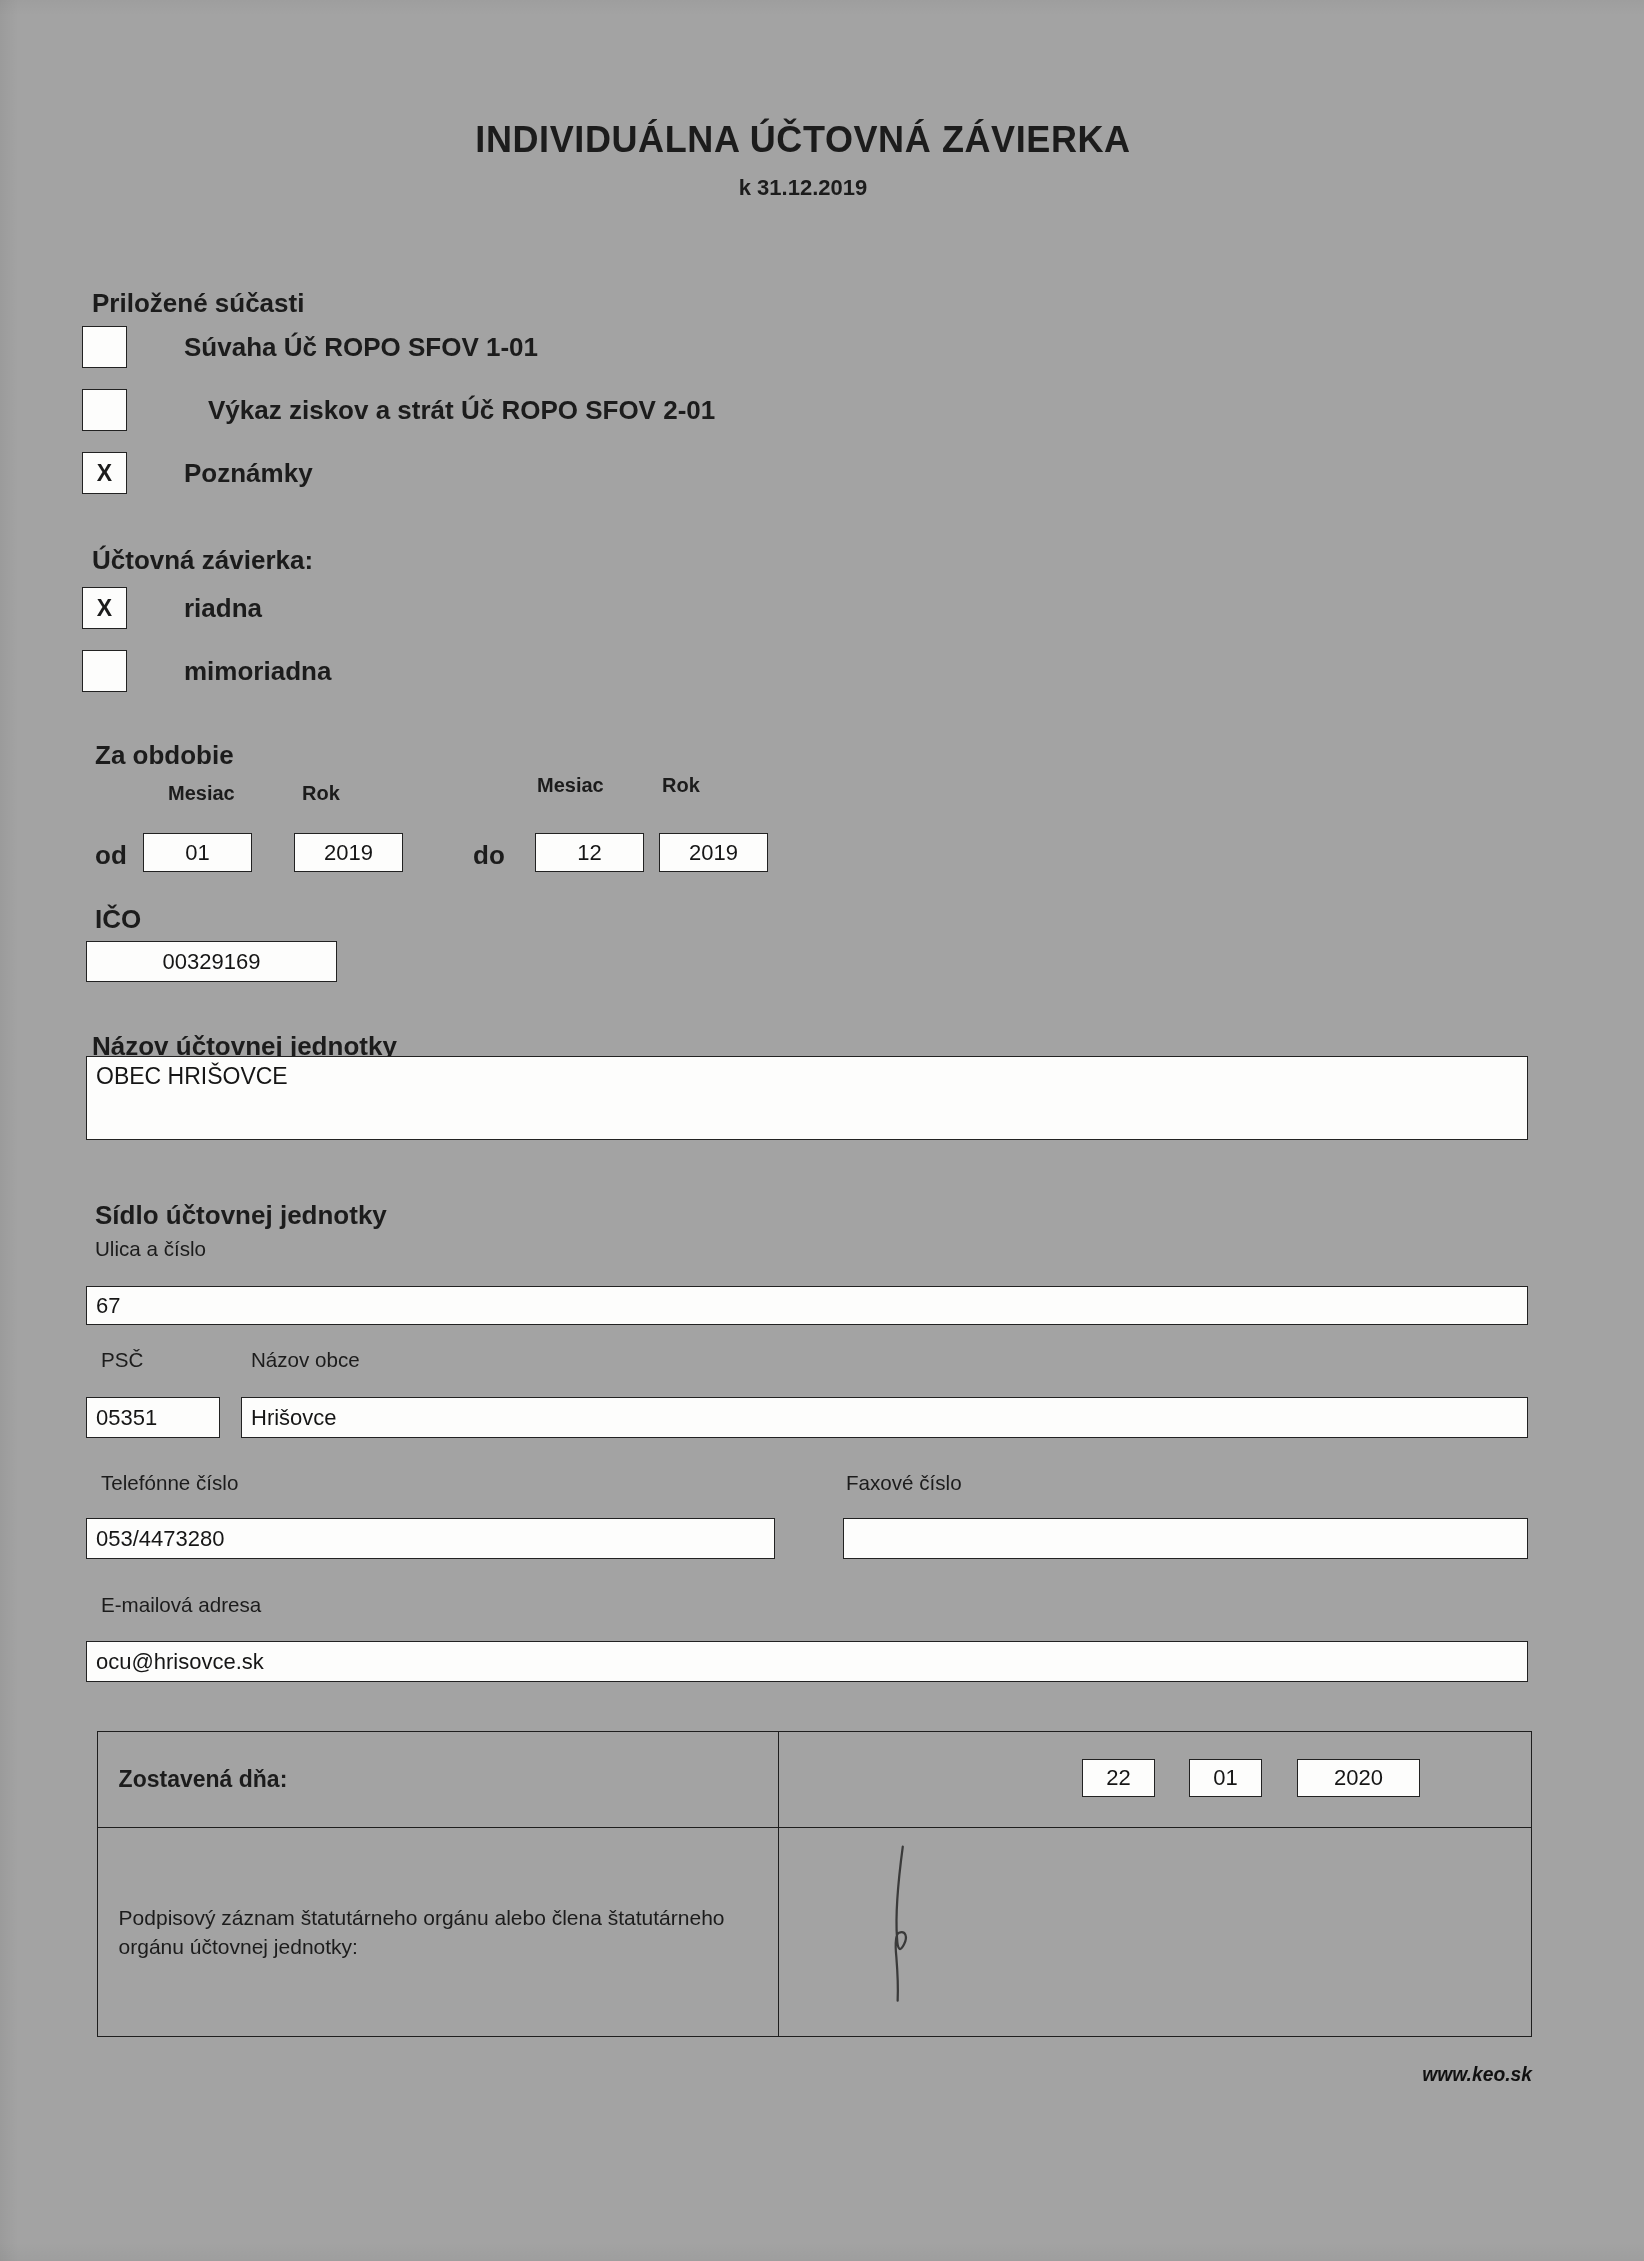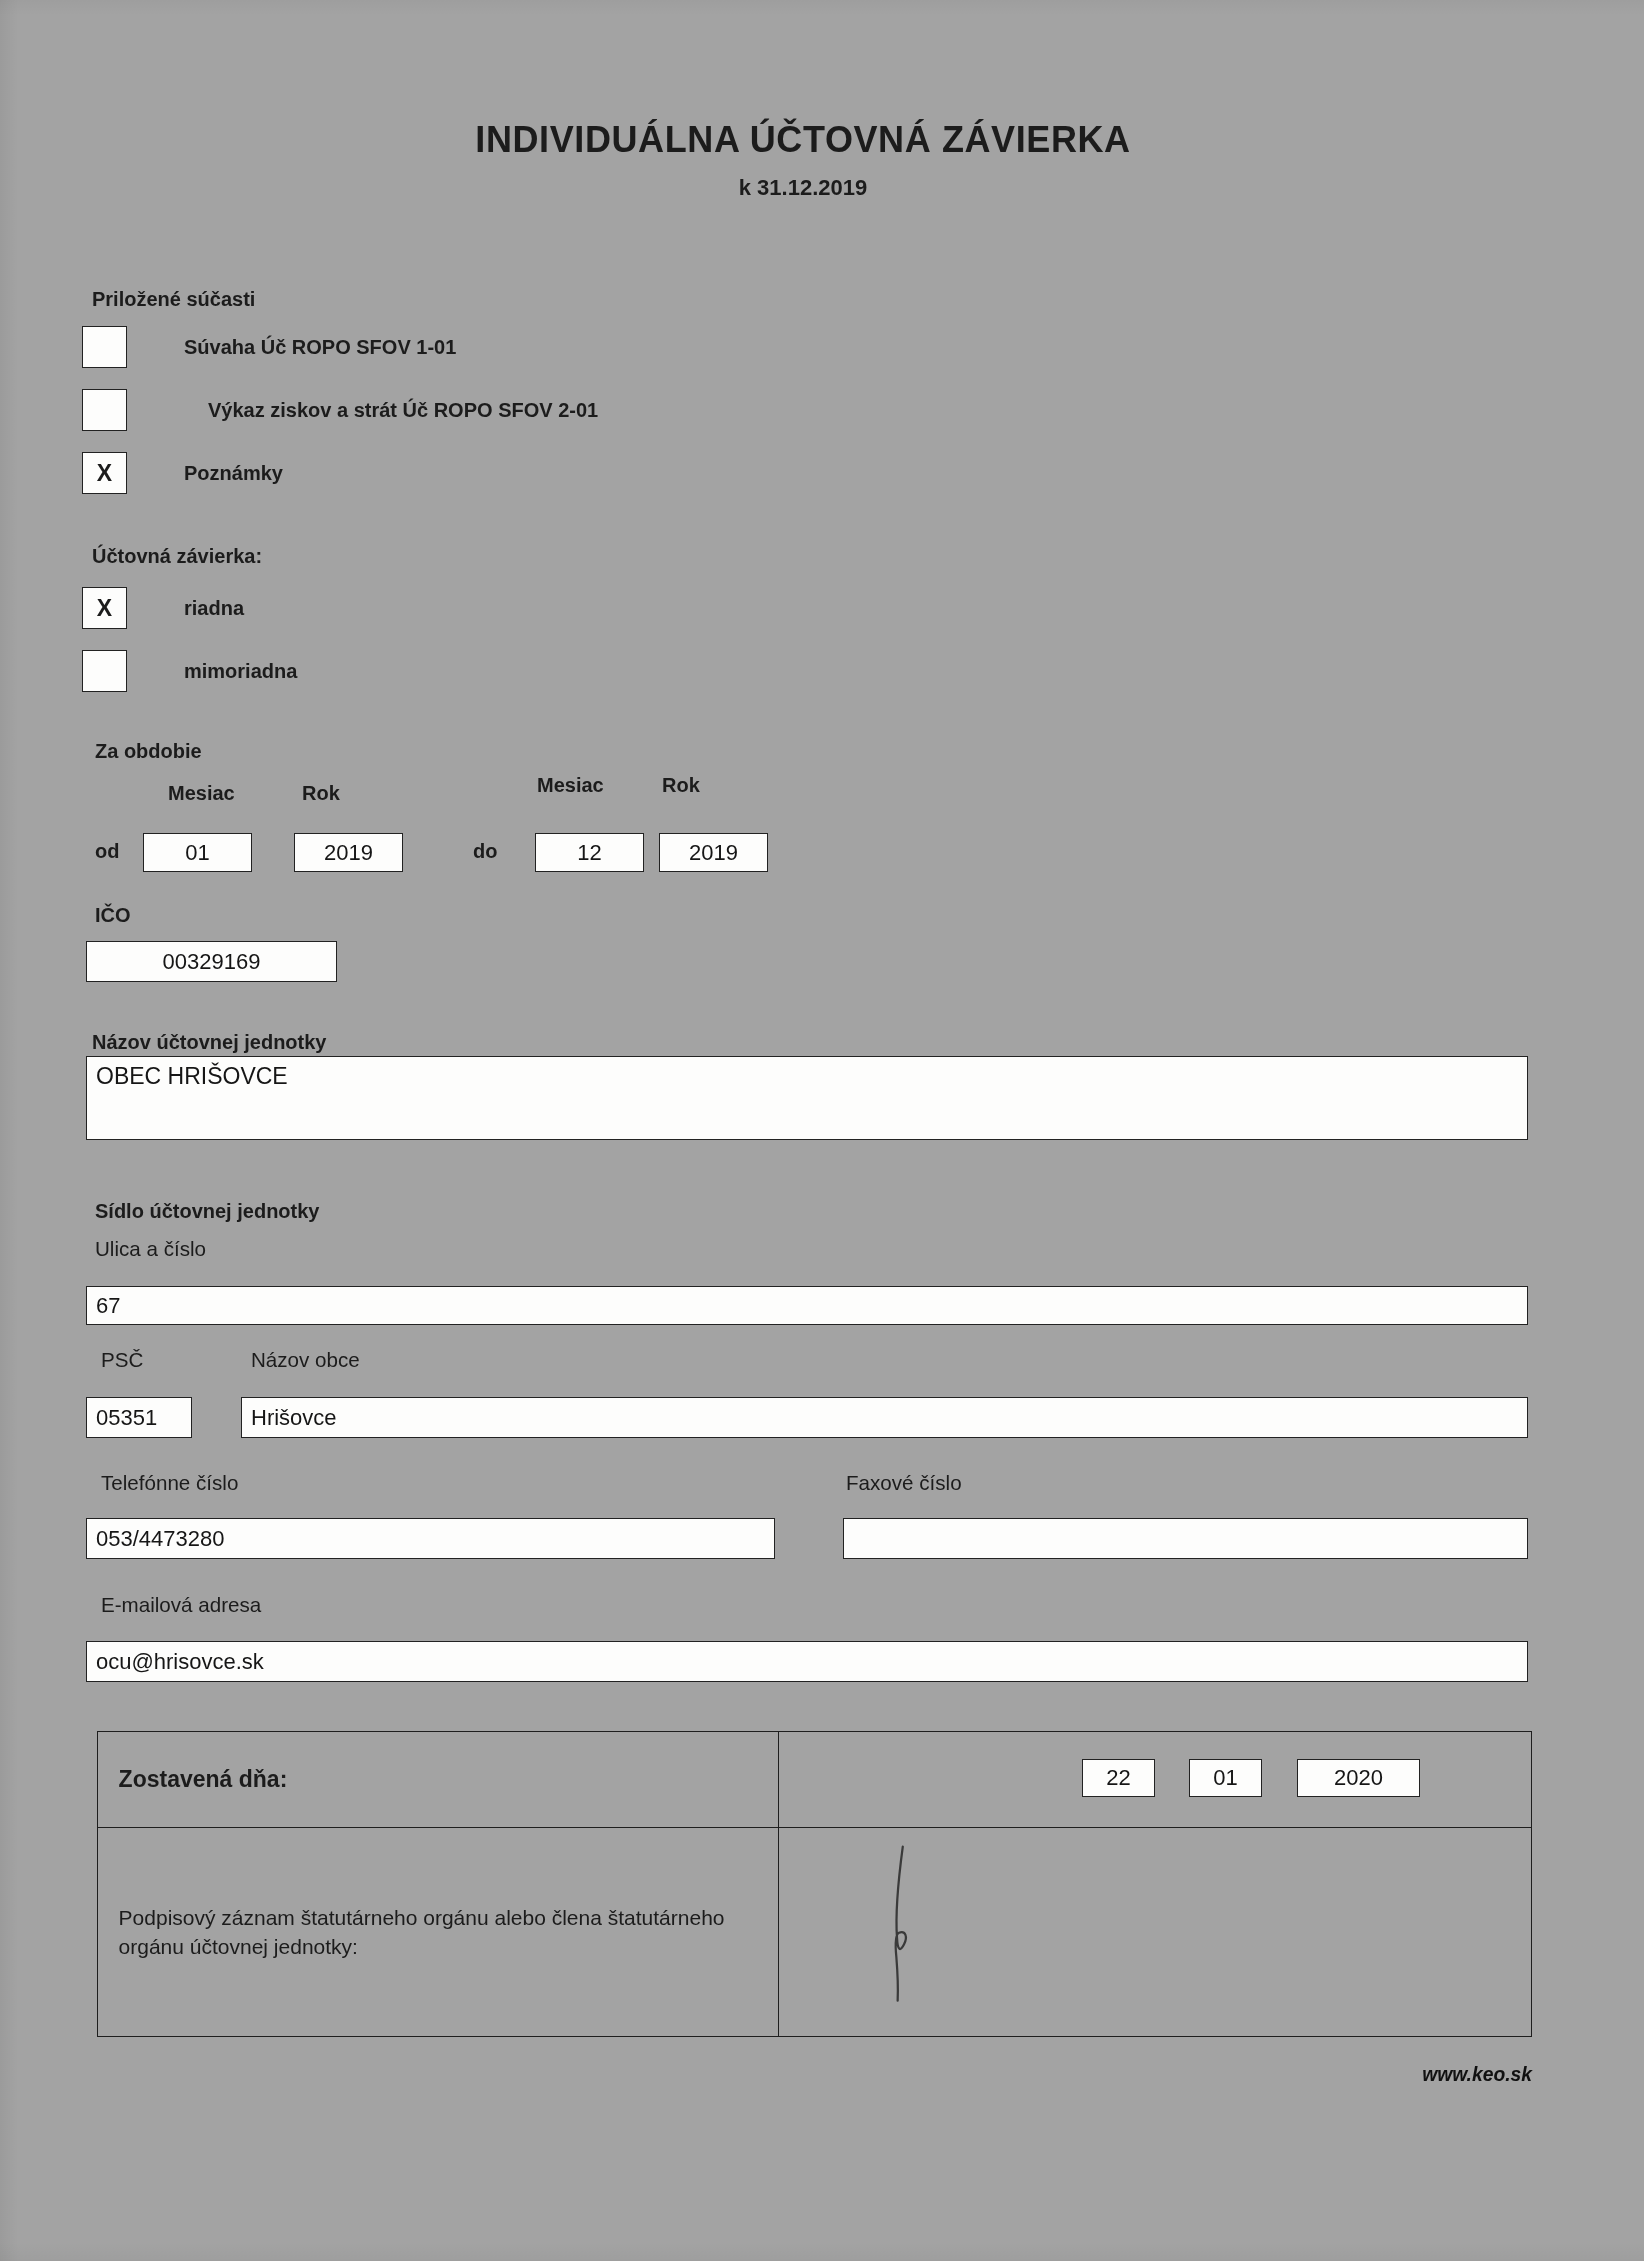--- a/index.html
+++ b/index.html
@@ -23,21 +23,21 @@
   }
   .abs{position:absolute;}
   .title{
     left:0;width:1606px;top:119px;
     text-align:center;font-size:36px;font-weight:bold;letter-spacing:0.6px;
   }
   .subtitle{
     left:0;width:1606px;top:175px;
     text-align:center;font-size:22px;font-weight:bold;
   }
-  .lbl-b{font-size:20px;font-weight:bold;white-space:nowrap;}
+  .lbl-b{font-size:26px;font-weight:bold;white-space:nowrap;}
   .lbl-r{font-size:20.6px;font-weight:normal;white-space:nowrap;}
   .cbrow{display:flex;align-items:center;}
   .checkbox{
     width:43px;height:40px;border:1.9px solid #222;background:#fdfdfc;
     display:flex;align-items:center;justify-content:center;
     font-size:23px;font-weight:bold;flex:0 0 auto;
   }
   .cbrow .cb-label{margin-left:57px;}
   .field{
     border:1.3px solid #222;background:#fdfdfc;
@@ -130,21 +130,21 @@
 
   <div class="abs lbl-b" style="left:92px;top:1031px;">Názov účtovnej jednotky</div>
   <div class="abs field top-left" style="left:86px;top:1056px;width:1442px;height:84px;">OBEC HRIŠOVCE</div>
 
   <div class="abs lbl-b" style="left:95px;top:1200px;">Sídlo účtovnej jednotky</div>
   <div class="abs lbl-r" style="left:95px;top:1237px;">Ulica a číslo</div>
   <div class="abs field left" style="left:86px;top:1262px;width:1442px;height:39px;">67</div>
 
   <div class="abs lbl-r" style="left:101px;top:1348px;">PSČ</div>
   <div class="abs lbl-r" style="left:251px;top:1348px;">Názov obce</div>
-  <div class="abs field left" style="left:86px;top:1373px;width:106px;height:41px;">05351</div>
+  <div class="abs field left" style="left:86px;top:1373px;width:134px;height:41px;">05351</div>
   <div class="abs field left" style="left:241px;top:1373px;width:1287px;height:41px;">Hrišovce</div>
 
   <div class="abs lbl-r" style="left:101px;top:1471px;">Telefónne číslo</div>
   <div class="abs lbl-r" style="left:846px;top:1471px;">Faxové číslo</div>
   <div class="abs field left" style="left:86px;top:1494px;width:689px;height:41px;">053/4473280</div>
   <div class="abs field left" style="left:843px;top:1494px;width:685px;height:41px;"></div>
 
   <div class="abs lbl-r" style="left:101px;top:1593px;">E-mailová adresa</div>
   <div class="abs field left" style="left:86px;top:1617px;width:1442px;height:41px;">ocu@hrisovce.sk</div>
 

